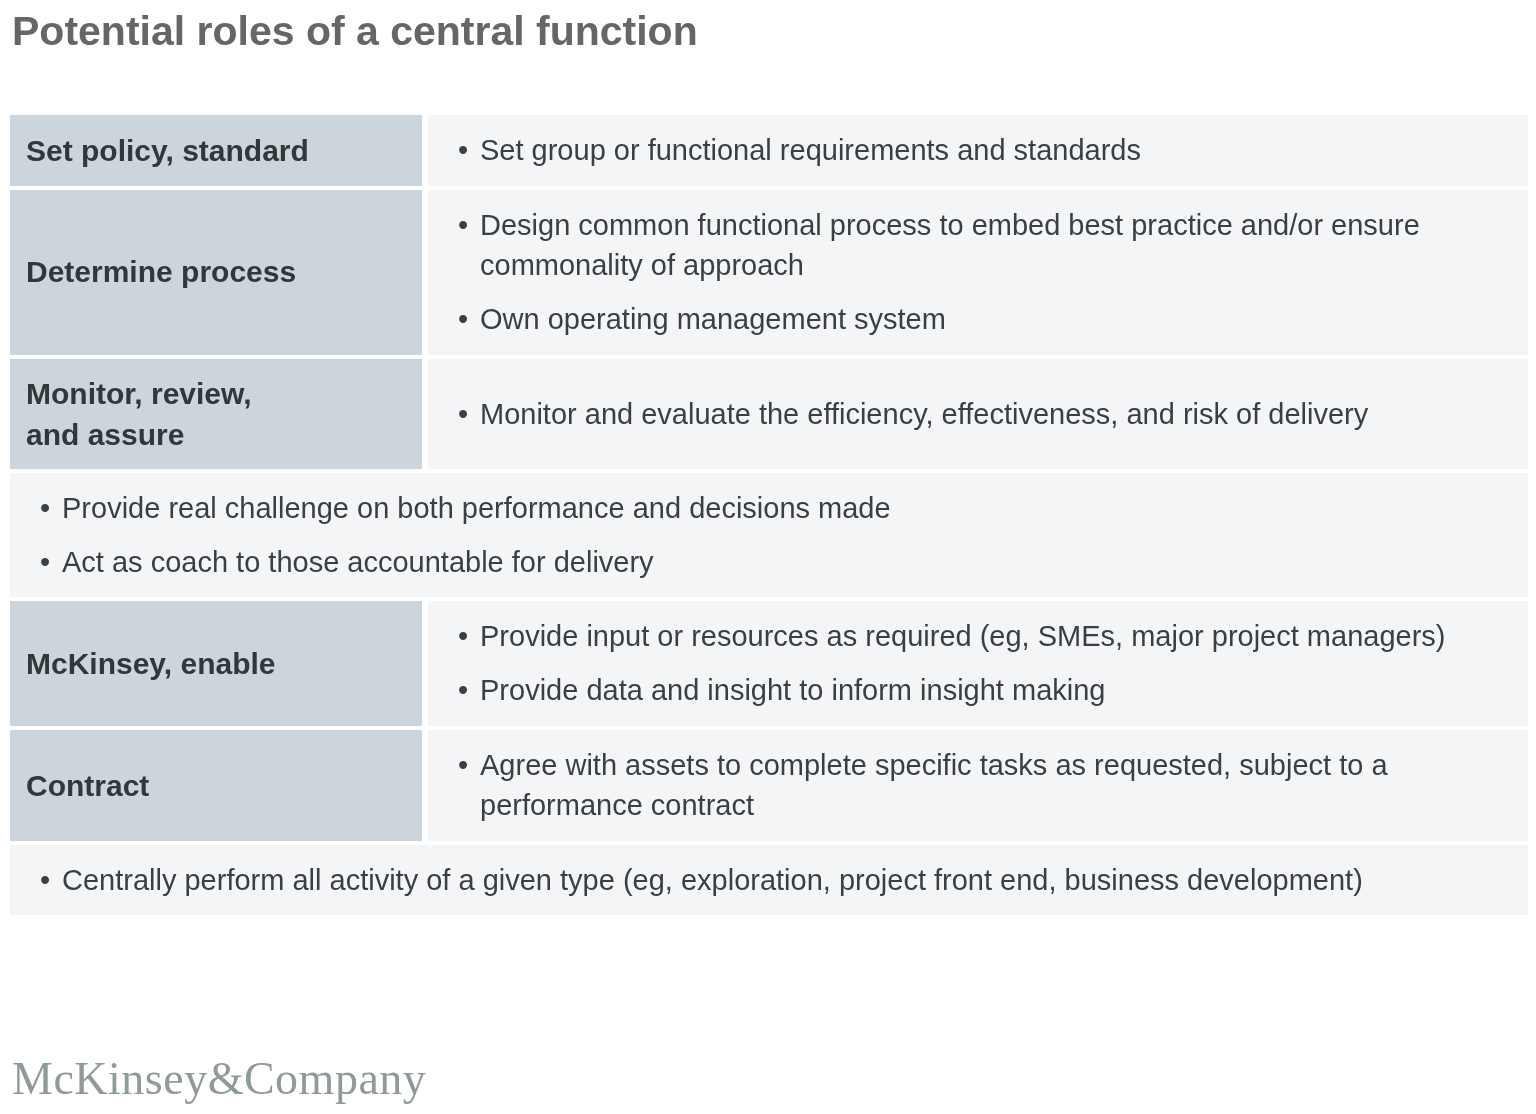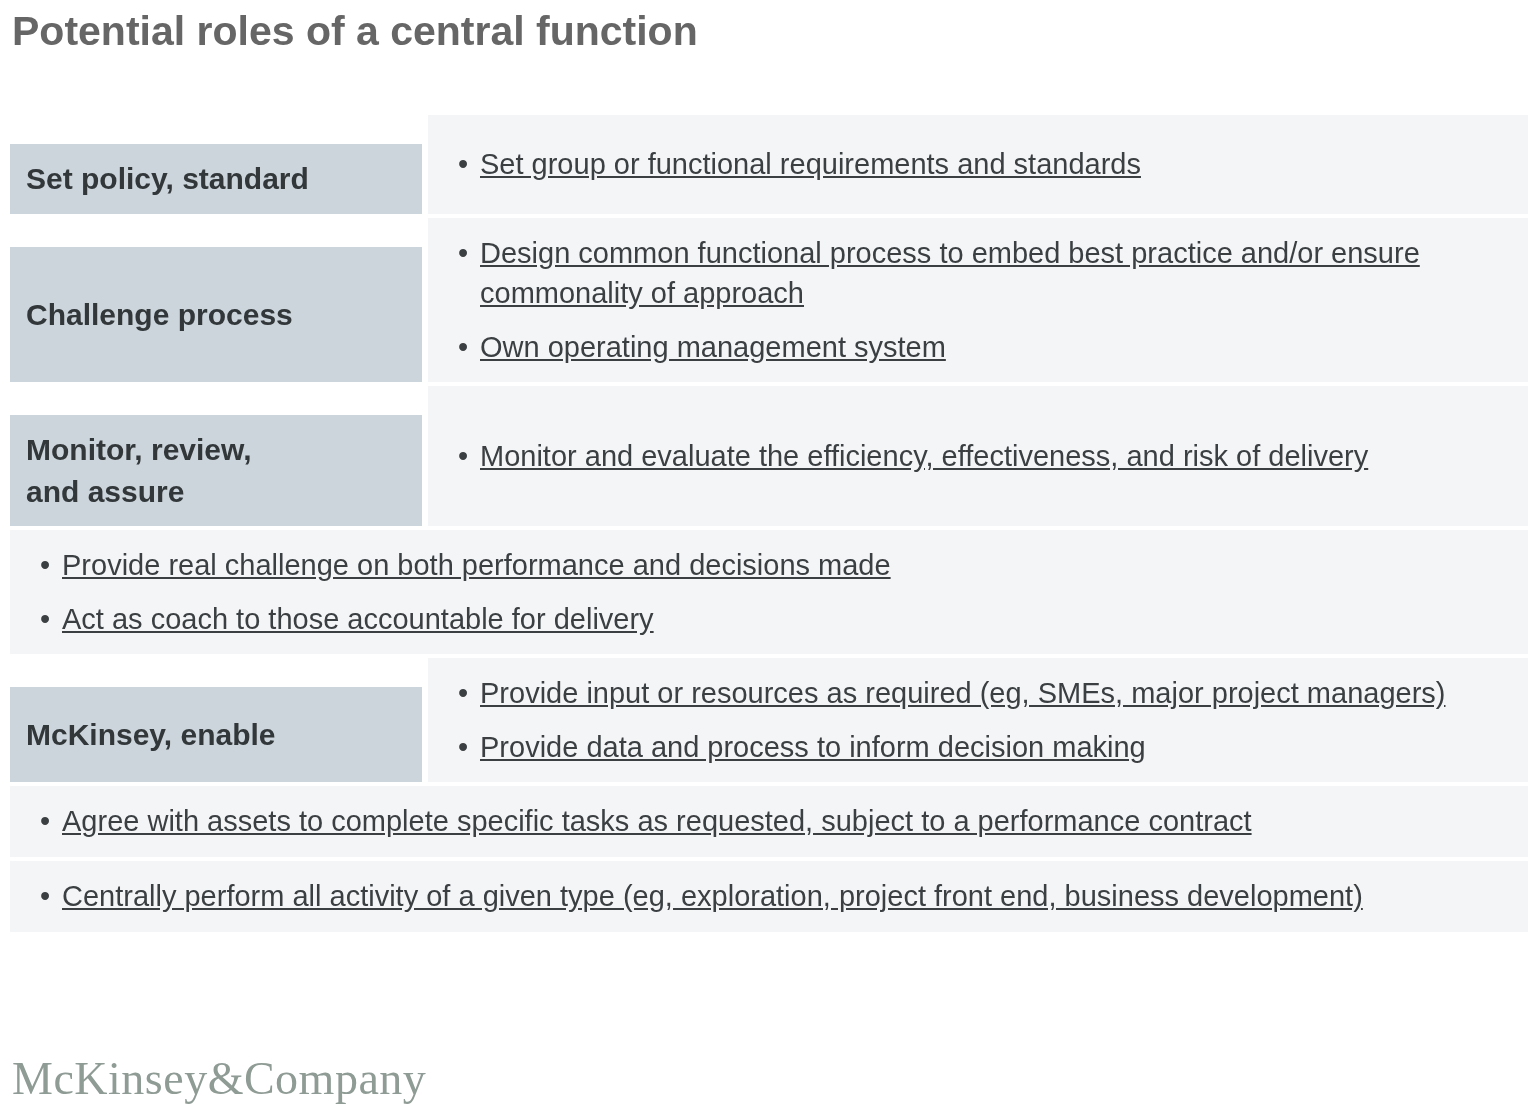--- a/index.html
+++ b/index.html
@@ -39,21 +39,20 @@
     box-sizing: border-box;
     background: var(--label-bg, #ccd5db);
     display: flex;
     align-items: center;
     padding: 14px 14px 14px 16px;
     font-size: 30px;
     font-weight: bold;
     color: var(--label-text, #32373a);
     line-height: 1.38;
     white-space: pre-line;
-    margin-top: 29px;
   }
   .content-cell {
     flex: 1 1 auto;
     box-sizing: border-box;
     background: var(--content-bg, #f4f5f7);
     display: flex;
     flex-direction: column;
     justify-content: center;
     gap: 13px;
     padding: 15px 20px 15px 30px;
@@ -64,21 +63,20 @@
   .bullet {
     display: flex;
     align-items: flex-start;
   }
   .marker {
     flex: 0 0 auto;
     width: 22px;
   }
   .btext {
     flex: 1 1 auto;
-    text-decoration: underline;
   }
   .footer-logo {
     position: absolute;
     left: 12px;
     top: 1052px;
     font-family: "Liberation Serif", serif;
     font-size: 46px;
     color: var(--logo, #8f9b95);
     letter-spacing: 0.5px;
   }
@@ -94,21 +92,21 @@
     <div class="label-cell">Set policy, standard</div>
     <div class="content-cell">
           <div class="bullet">
             <span class="marker">•</span>
             <span class="btext">Set group or functional requirements and standards</span>
           </div>
         </div>
   </div>
 
   <div class="row">
-    <div class="label-cell">Challenge process</div>
+    <div class="label-cell">Determine process</div>
     <div class="content-cell">
           <div class="bullet">
             <span class="marker">•</span>
             <span class="btext">Design common functional process to embed best practice and/or ensure commonality of approach</span>
           </div>
           <div class="bullet">
             <span class="marker">•</span>
             <span class="btext">Own operating management system</span>
           </div>
         </div>
@@ -140,26 +138,27 @@
 
   <div class="row">
     <div class="label-cell">McKinsey, enable</div>
     <div class="content-cell">
           <div class="bullet">
             <span class="marker">•</span>
             <span class="btext">Provide input or resources as required (eg, SMEs, major project managers)</span>
           </div>
           <div class="bullet">
             <span class="marker">•</span>
-            <span class="btext">Provide data and process to inform decision making</span>
+            <span class="btext">Provide data and insight to inform insight making</span>
           </div>
         </div>
   </div>
 
   <div class="row">
+    <div class="label-cell">Contract</div>
     <div class="content-cell">
           <div class="bullet">
             <span class="marker">•</span>
             <span class="btext">Agree with assets to complete specific tasks as requested, subject to a performance contract</span>
           </div>
         </div>
   </div>
 
   <div class="row">
     <div class="content-cell">

